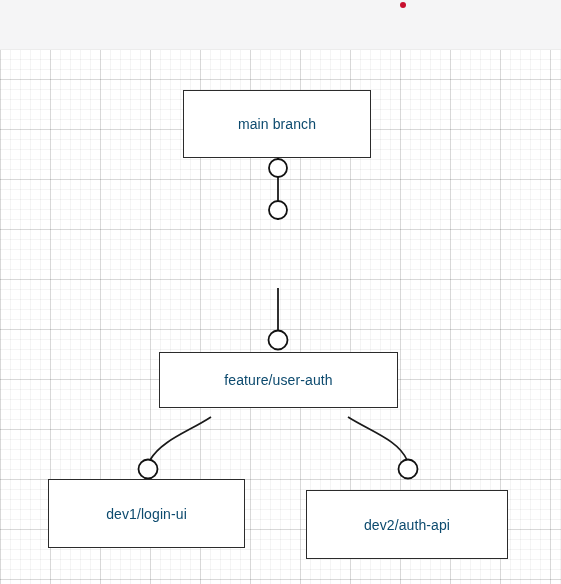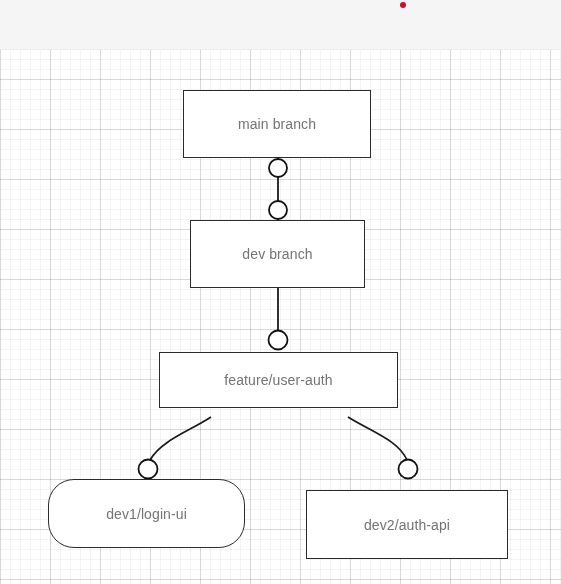--- a/index.html
+++ b/index.html
@@ -67,21 +67,21 @@
     position: absolute;
     box-sizing: border-box;
     background: #ffffff;
     border: 1.6px solid #2b2b2b;
     display: flex;
     align-items: center;
     justify-content: center;
   }
   .node-label {
     font-size: 14px;
-    color: #737373;
+    color: #0c4a6e;
     line-height: 1;
     white-space: nowrap;
     letter-spacing: 0.1px;
   }
 </style>
 </head>
 <body>
 
 <div id="app">
 
@@ -105,29 +105,26 @@
     <circle cx="278" cy="210" r="9" fill="#ffffff" stroke="#111111" stroke-width="1.8"></circle>
     <circle cx="278" cy="340" r="9.5" fill="#ffffff" stroke="#111111" stroke-width="1.8"></circle>
     <circle cx="148" cy="469" r="9.5" fill="#ffffff" stroke="#111111" stroke-width="1.8"></circle>
     <circle cx="408" cy="469" r="9.5" fill="#ffffff" stroke="#111111" stroke-width="1.8"></circle>
   </svg>
 
   <div class="node" style="left:183px; top:90px; width:188px; height:68px;">
     <span class="node-label">main branch</span>
   </div>
 
-  <div class="node" style="left:190px; top:220px; width:175px; height:68px;">
-    <span class="node-label">dev branch</span>
-  </div>
 
   <div class="node" style="left:159px; top:352px; width:239px; height:56px;">
     <span class="node-label">feature/user-auth</span>
   </div>
 
-  <div class="node" style="left:48px; top:479px; width:197px; height:69px;border-radius:26px;">
+  <div class="node" style="left:48px; top:479px; width:197px; height:69px;">
     <span class="node-label">dev1/login-ui</span>
   </div>
 
   <div class="node" style="left:306px; top:479px; width:202px; height:69px;margin-top:11px;">
     <span class="node-label">dev2/auth-api</span>
   </div>
 
 </div>
 
 </body></html>

